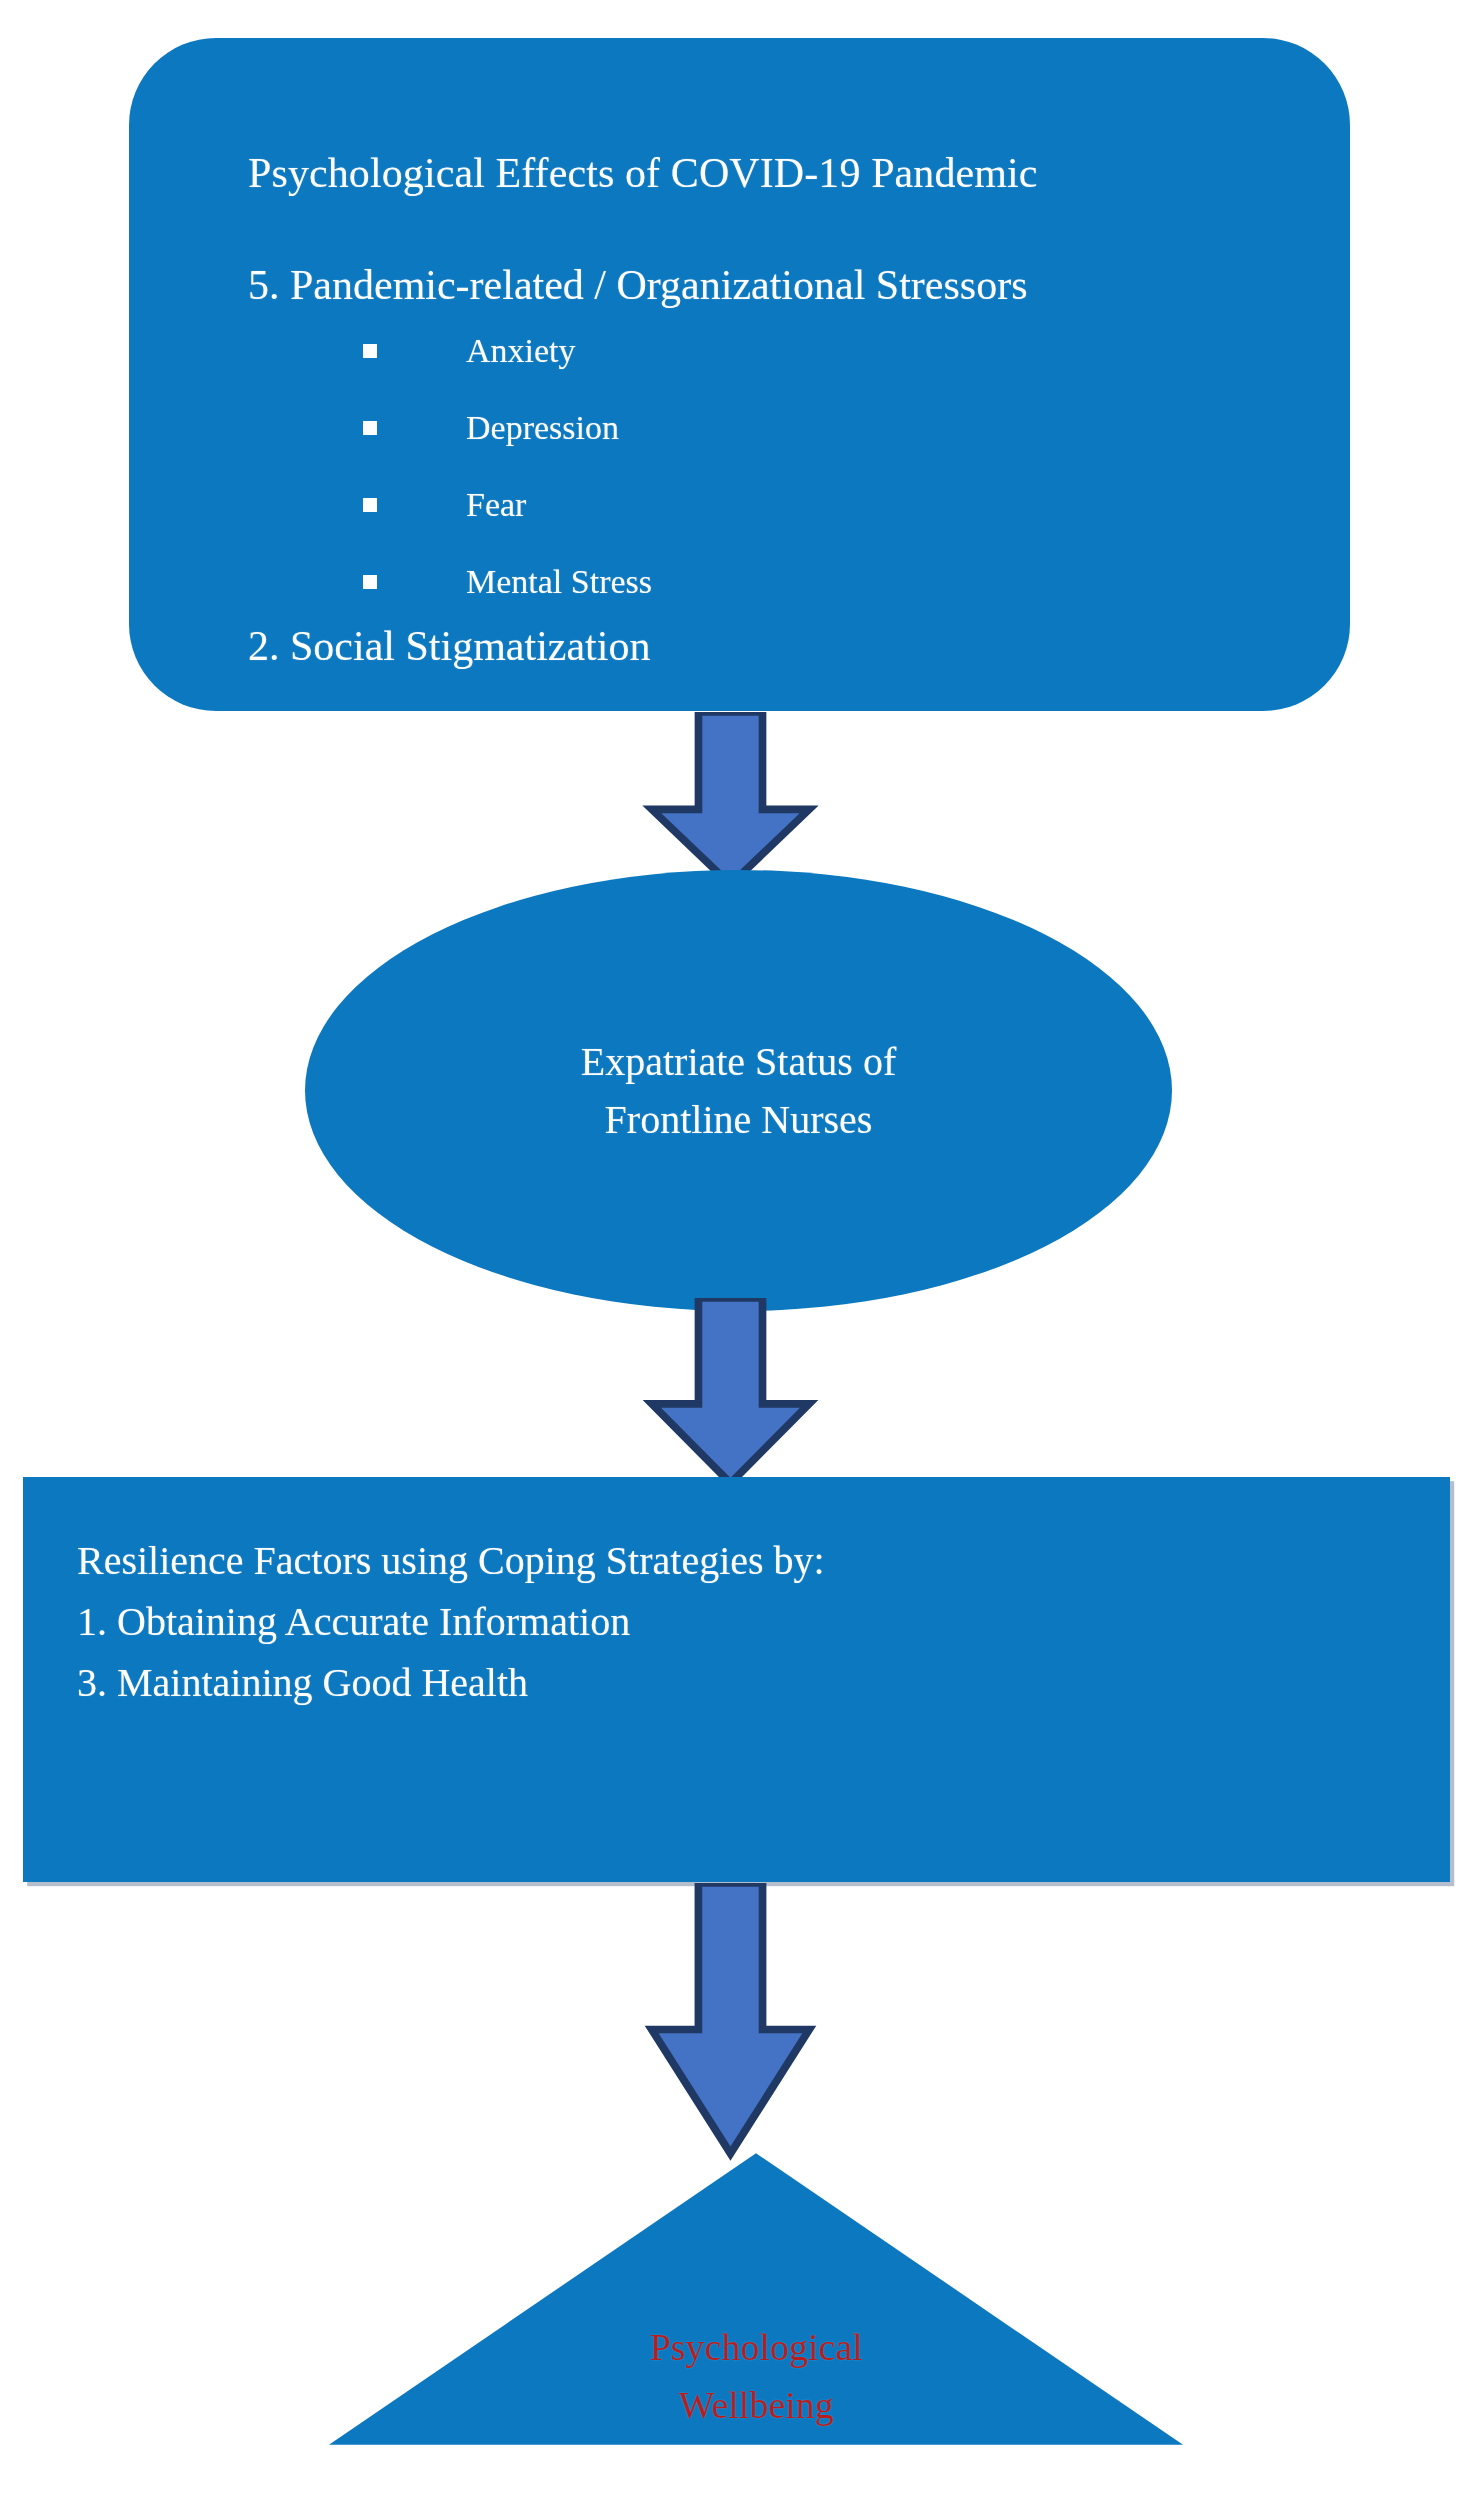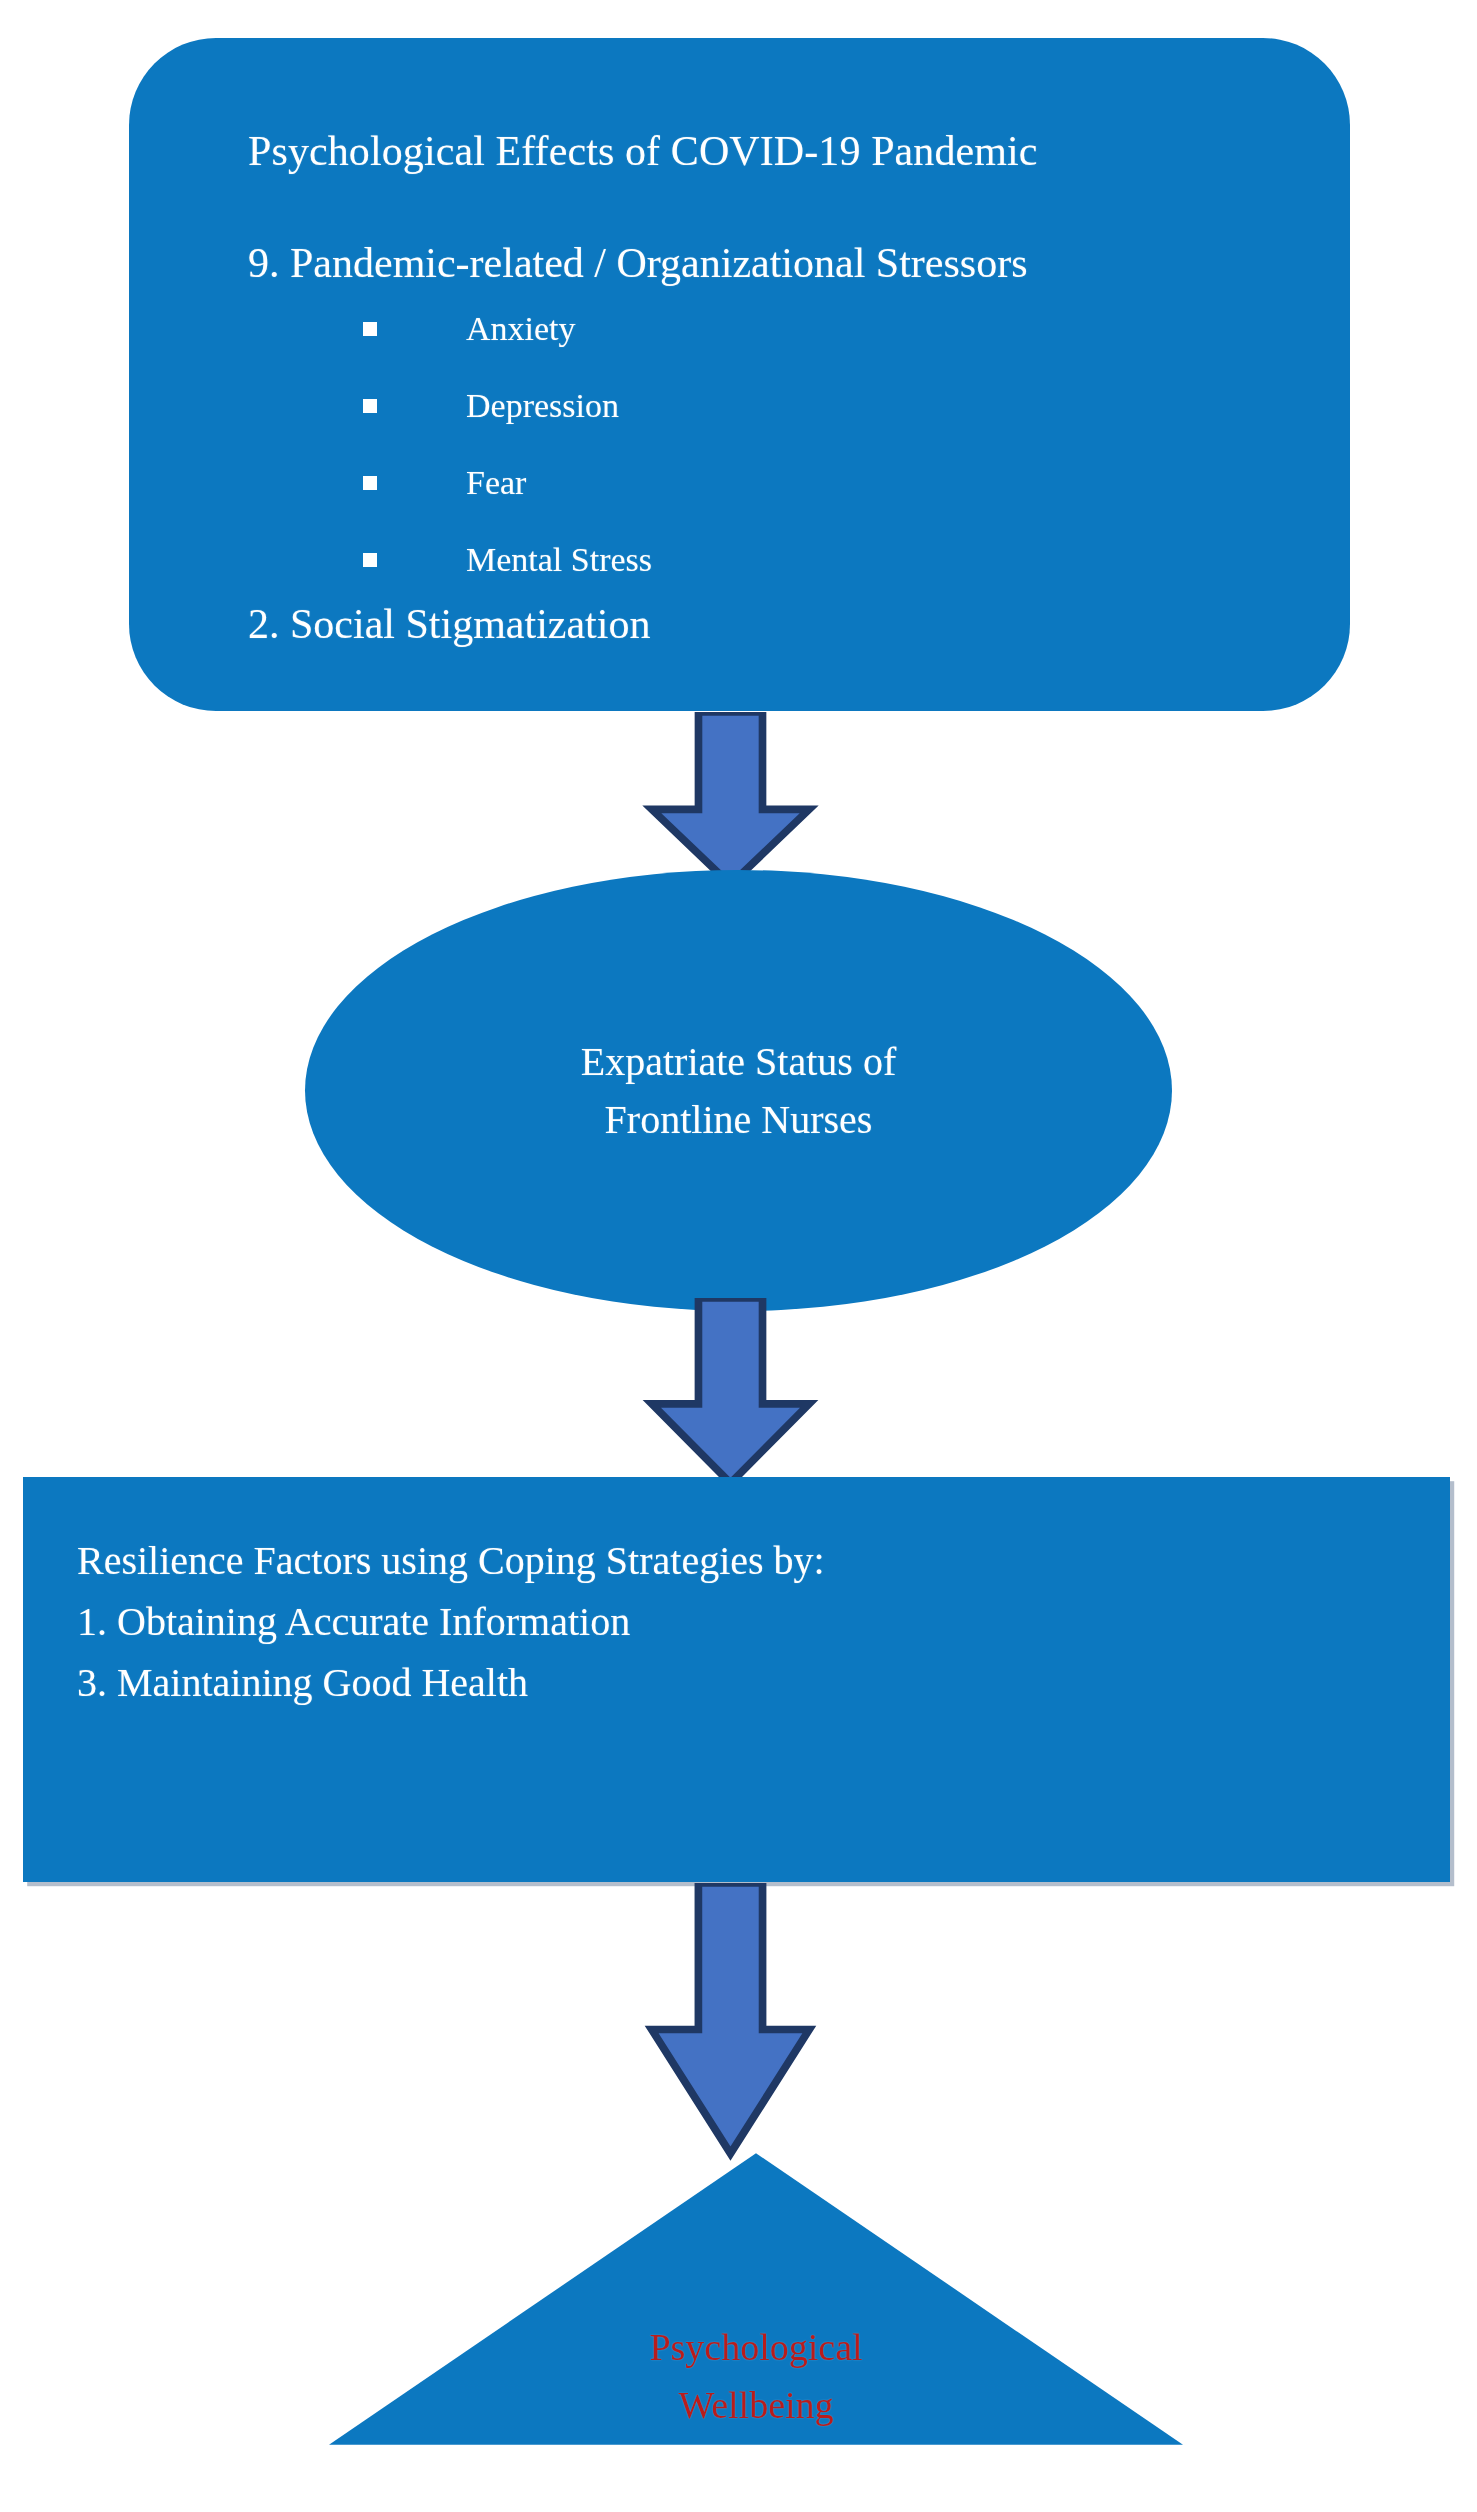--- a/index.html
+++ b/index.html
@@ -21,21 +21,21 @@
   
   .rounded-box {
     position: absolute;
     left: 129px;
     top: 38px;
     width: 1221px;
     height: 673px;
     background: #0C78C0;
     border-radius: 87px;
     box-sizing: border-box;
-    padding: 87px 42px 28px 42px;
+    padding: 109px 42px 28px 42px;
     color: #ffffff;
   }
   .box1-title {
     font-size: 42px;
     line-height: 1.25;
     letter-spacing: 0.1px;
     padding-left: 77px;
     text-shadow: 0 0 1.4px rgba(255,255,255,0.35);
   }
   .box1-gap { height: 59px; }
@@ -140,21 +140,21 @@
   }
 </style>
 </head>
 <body>
 
 <div id="stage">
 
   <div class="rounded-box">
     <div class="box1-title">Psychological Effects of COVID-19 Pandemic</div>
     <div class="box1-gap"></div>
-    <div class="box1-item">9. Pandemic-related / Organizational Stressors</div>
+    <div class="box1-item">5. Pandemic-related / Organizational Stressors</div>
     <ul class="bullet-list">
       <li class="bullet-row">
         <span class="bullet-mark"></span>
         <span class="bullet-label">Anxiety</span>
       </li>
       <li class="bullet-row">
         <span class="bullet-mark"></span>
         <span class="bullet-label">Depression</span>
       </li>
       <li class="bullet-row">

